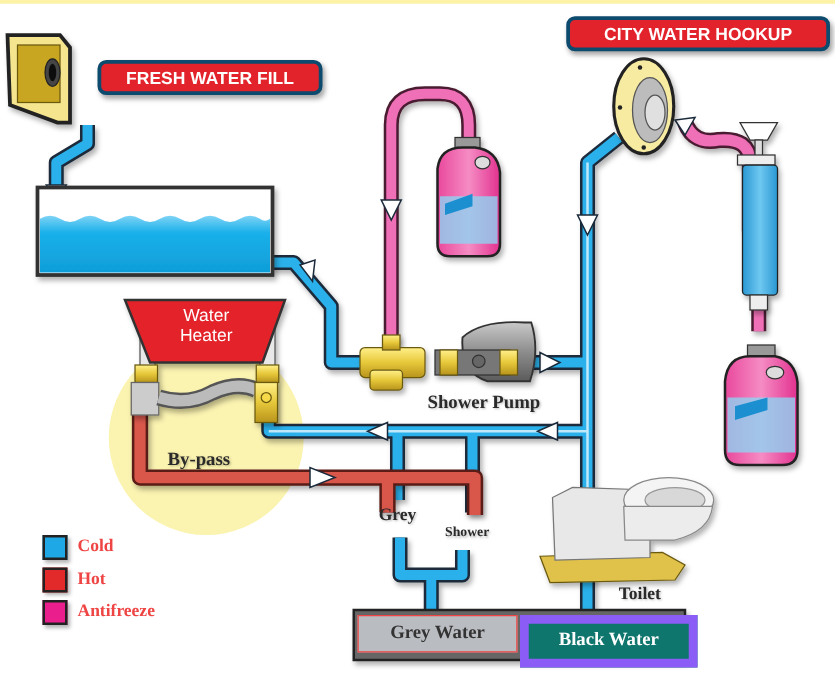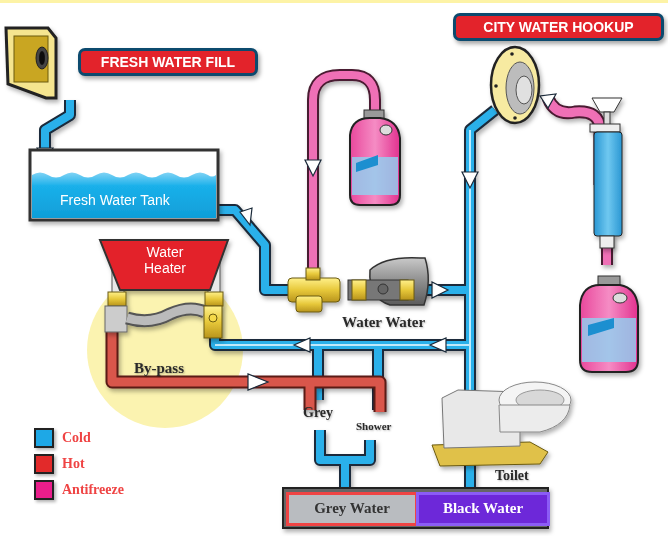--- a/index.html
+++ b/index.html
@@ -199,35 +199,34 @@
     </g>
   </svg>
 
   <div class="redtag" style="left:78px;top:48px;width:174px;height:22px;line-height:22px;">
     <span>FRESH WATER FILL</span>
   </div>
   <div class="redtag" style="left:453px;top:13px;width:205px;height:22px;line-height:22px;">
     <span>CITY WATER HOOKUP</span>
   </div>
 
-  <div class="tanktext" style="left:60px;top:192px;">Fresh Water Tank</div>
 
   <div class="heatertext" style="left:130px;top:244px;width:70px;">
     <div>Water</div>
     <div>Heater</div>
   </div>
 
   <div class="lbl" style="left:134px;top:360px;font-size:15px;">By-pass</div>
-  <div class="lbl" style="left:342px;top:314px;font-size:15px;">Water Water</div>
+  <div class="lbl" style="left:342px;top:314px;font-size:15px;">Shower Pump</div>
   <div class="lbl" style="left:303px;top:405px;font-size:14px;">Grey</div>
   <div class="lbl" style="left:356px;top:420px;font-size:11px;">Shower</div>
   <div class="lbl" style="left:495px;top:468px;font-size:14px;">Toilet</div>
 
-  <div class="wbox" style="left:286px;top:492px;width:126px;height:28px;background:#b9bcc0;color:#333;border:3px solid #ef4444;">Grey Water</div>
-  <div class="wbox" style="left:416px;top:492px;width:128px;height:28px;background:#6d28d9;color:#fff;border:3px solid #8b5cf6;">Black Water</div>
+  <div class="wbox" style="left:286px;top:492px;width:126px;height:28px;background:#b9bcc0;color:#333;border:1px solid #ef4444;">Grey Water</div>
+  <div class="wbox" style="left:416px;top:492px;width:128px;height:28px;background:#0f766e;color:#fff;border:7px solid #8b5cf6;">Black Water</div>
 
   <div>
     <div class="legend-row" style="top:428px;">
       <div class="swatch" style="background:#1ea8e6;"></div>
       <span class="legend-text">Cold</span>
     </div>
     <div class="legend-row" style="top:454px;">
       <div class="swatch" style="background:#e22a2a;"></div>
       <span class="legend-text">Hot</span>
     </div>

